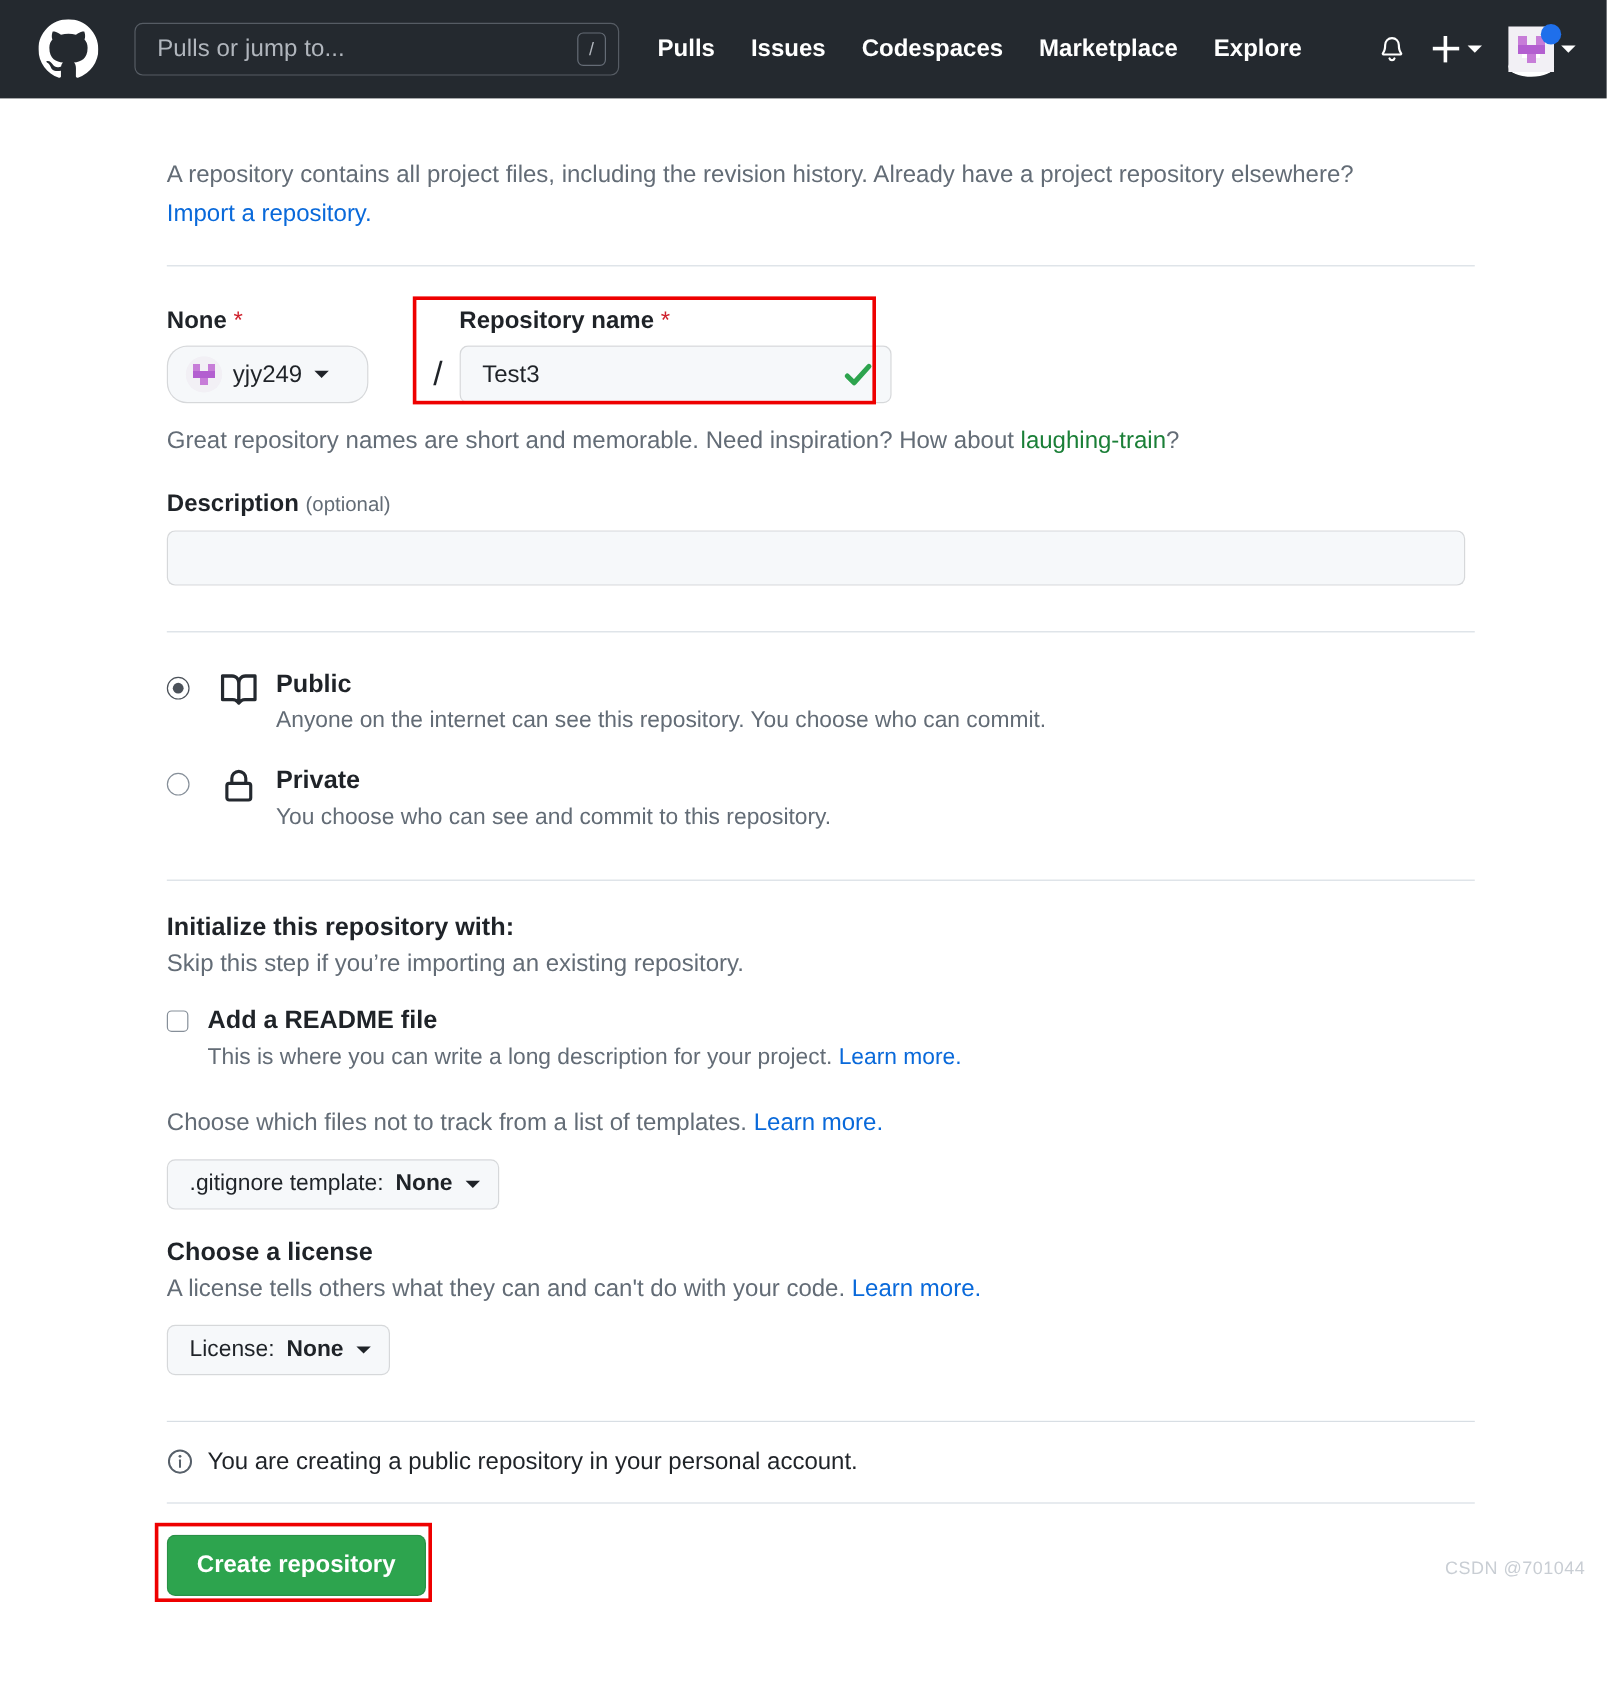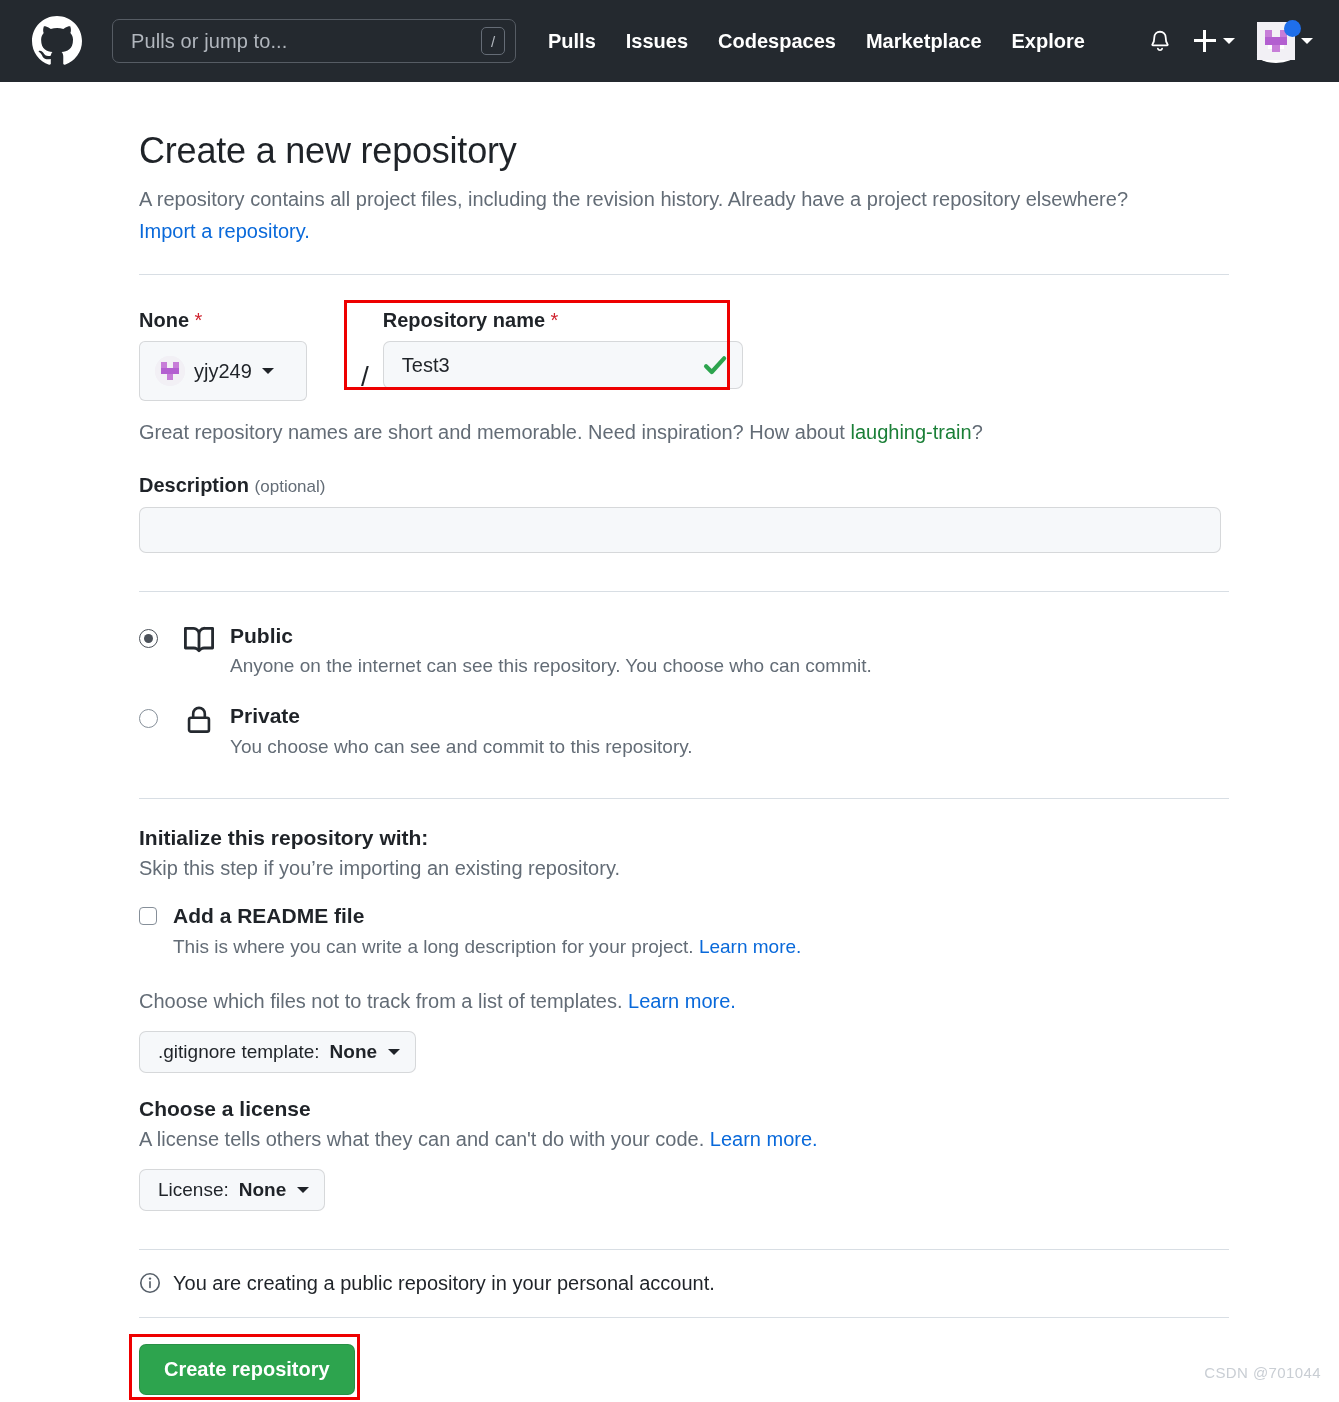--- a/index.html
+++ b/index.html
@@ -128,24 +128,24 @@
   .owner-col { width: 208px; }
   .field-label {
     font-size: 20px;
     font-weight: bold;
     color: #1f2328;
     margin-bottom: 9px;
     display: block;
   }
   .req { color: #cf222e; font-weight: normal; }
   .owner-btn {
-    height: 60px;
+    height: 48px;
     background: #f6f8fa;
     border: 1px solid rgba(31,35,40,.15);
-    border-radius: 6px;
+    border-radius: 17px;
     display: flex;
     align-items: center;
     gap: 9px;
     padding: 0 15px;
     cursor: pointer;
     width: 168px;
   }
   .owner-avatar {
     width: 30px; height: 30px; border-radius: 50%;
     overflow: hidden; flex: 0 0 auto; background: #f0eef5;
@@ -385,21 +385,20 @@
         <span class="avatar-badge"></span>
       </span>
       <span class="caret"></span>
     </span>
   </div>
 </div>
 
 <div class="page">
   <div class="container">
 
-    <h1 class="page-title">Create a new repository</h1>
 
     <div class="subtitle">
       <span>A repository contains all project files, including the revision history. Already have a project repository elsewhere?</span><br>
       <span class="link">Import a repository.</span>
     </div>
 
     <hr class="divider" style="margin-top:27px;">
 
     <div class="name-section" style="margin-top:34px;">
       <div class="field-row">

